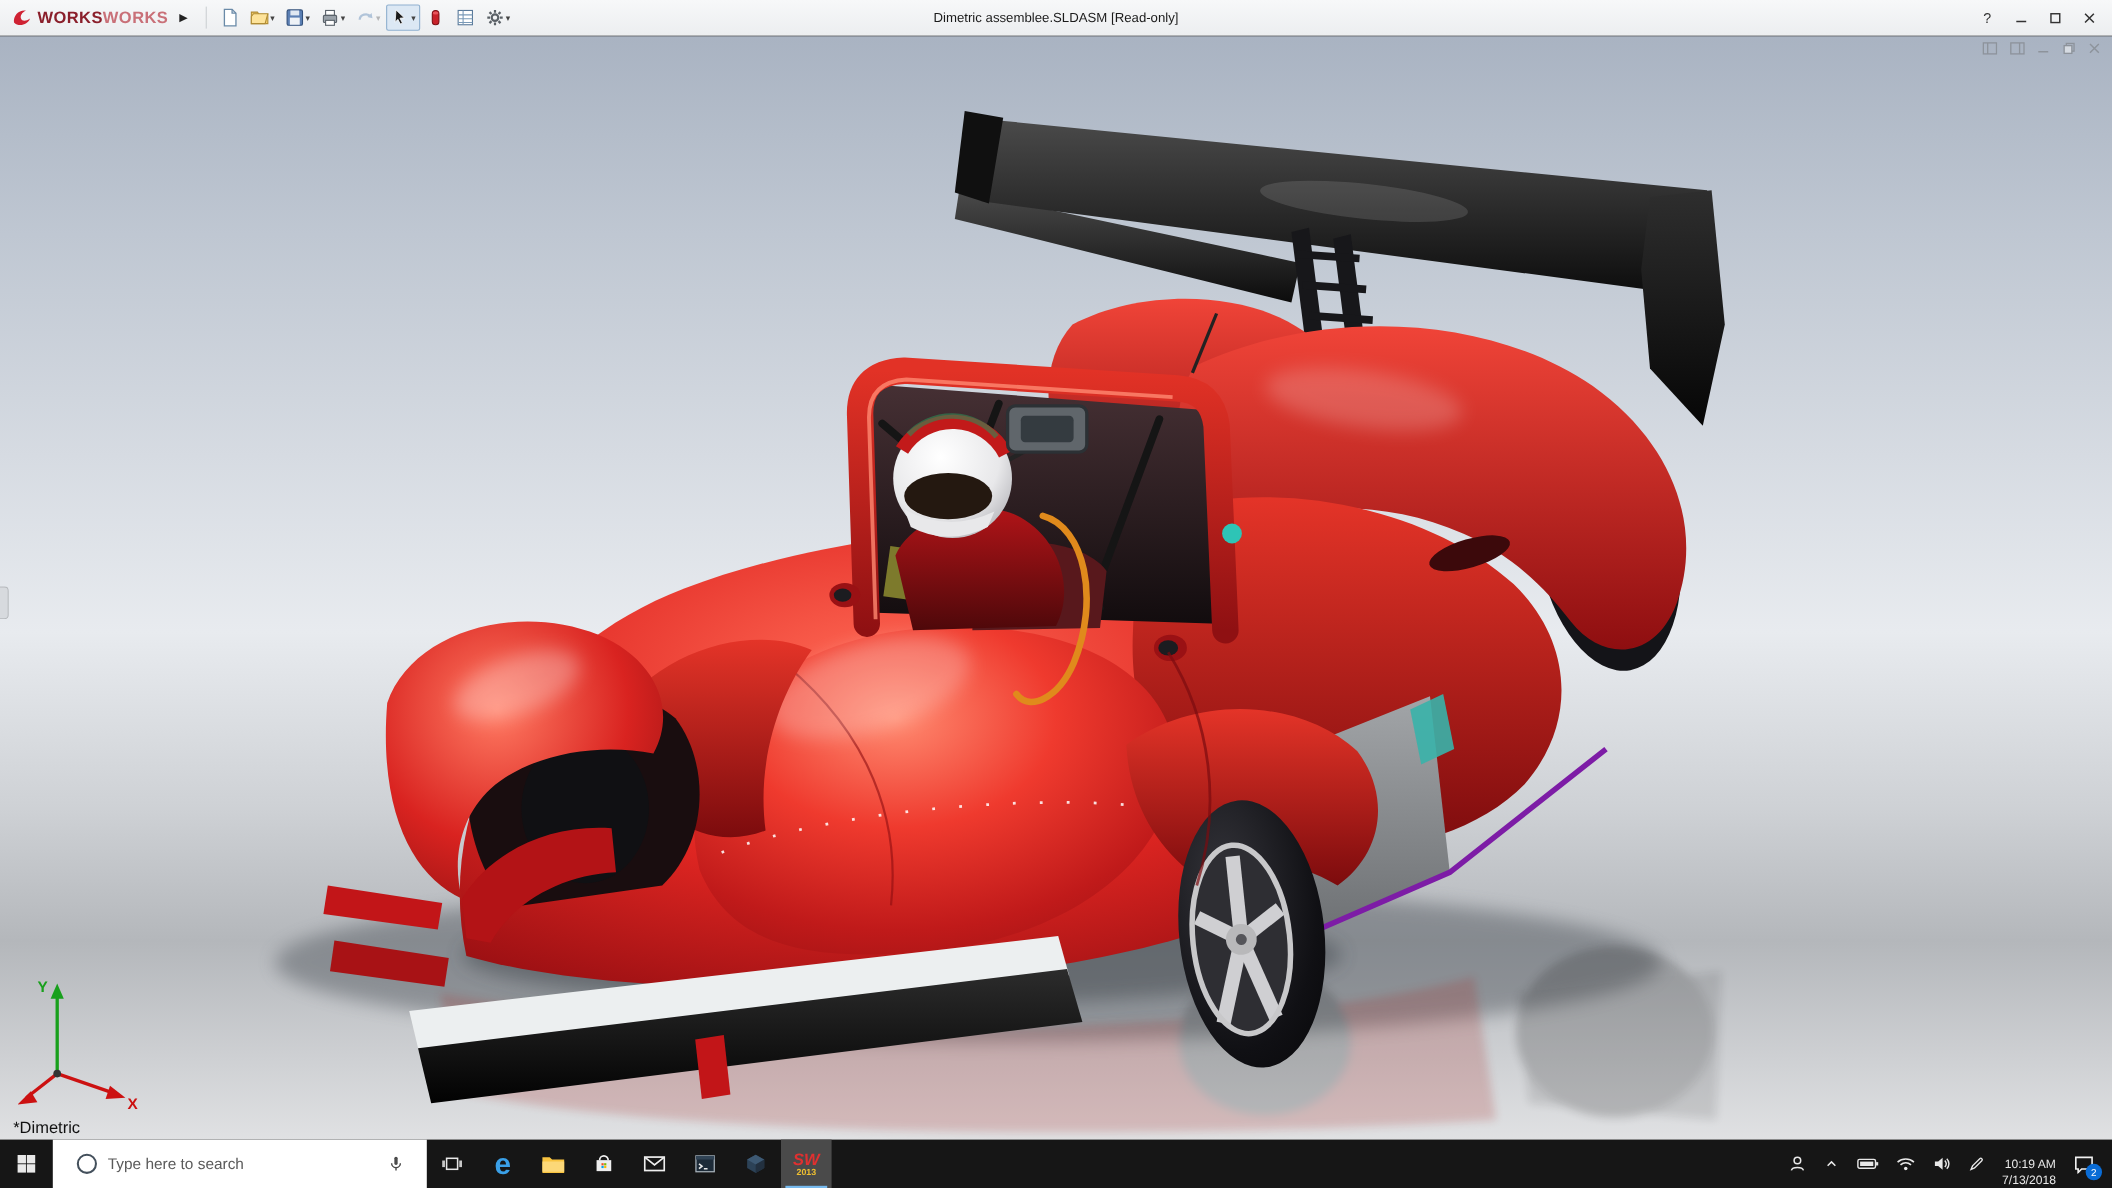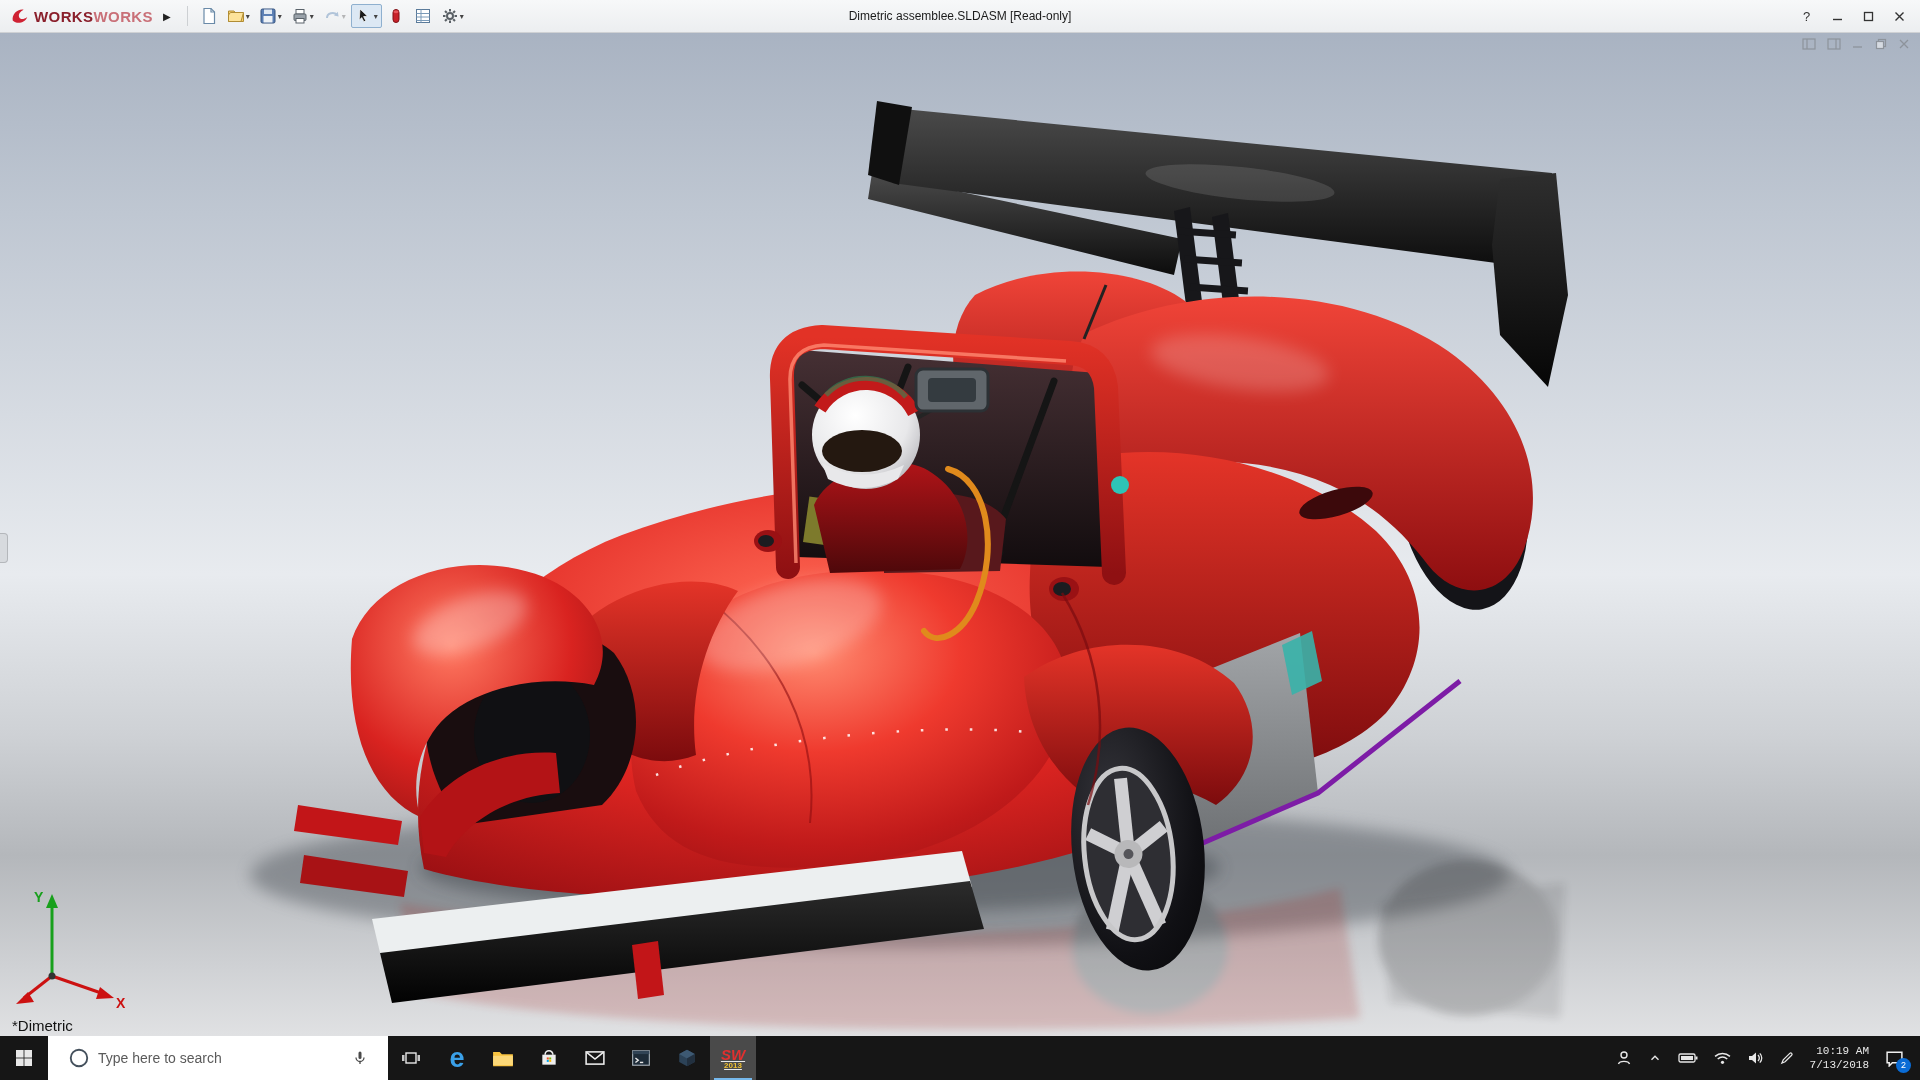--- a/index.html
+++ b/index.html
@@ -36,26 +36,26 @@
     background:#d7dade; border:1px solid #b4b7bb; border-left:none; border-radius:0 4px 4px 0; cursor:pointer; z-index:5; }
 
   
   .taskbar { height:44px; width:100%; background:#161616; display:flex; align-items:stretch; color:#e8e8e8; }
   .startbtn { width:48px; display:flex; align-items:center; justify-content:center; cursor:pointer; }
   .searchbox { width:340px; background:#ffffff; display:flex; align-items:center; padding:0 20px; gap:8px; }
   .searchbox input { border:none; outline:none; flex:1; font-size:14px; color:#333; background:transparent; font-family:inherit; }
   .searchbox input::placeholder { color:#5a5a5a; }
   .appicon { width:46px; display:flex; align-items:center; justify-content:center; cursor:pointer; position:relative; }
   .edge-glyph { font-size:27px; font-weight:bold; color:#3aa0e8; line-height:1; }
-  .sw-cell { background:#4a4a4a;text-decoration:underline; }
+  .sw-cell { background:#4a4a4a; }
   .sw-badge { display:flex; flex-direction:column; align-items:center; line-height:1; }
   .sw-label { color:#e03030; font-weight:bold; font-size:15px; font-style:italic; }
   .sw-year { color:#f0c030; font-size:8px; font-weight:bold; }
   .runline { position:absolute; bottom:0; left:4px; right:4px; height:2px; background:#76b9ed; }
-  .tray { margin-left:auto; display:flex; align-items:center;font-family:Liberation Mono, monospace; }
+  .tray { margin-left:auto; display:flex; align-items:flex-end; }
   .trayicon { padding:0 8px; height:100%; display:flex; align-items:center; cursor:pointer; position:relative; }
   .clock { text-align:right; font-size:11px; line-height:14px; padding:0 8px; cursor:pointer; }
   .badge { position:absolute; right:1px; bottom:7px; width:15px; height:15px; border-radius:50%;
     background:#0a6cd6; color:#fff; font-size:9px; display:flex; align-items:center; justify-content:center; }
   .showdesk { width:8px; border-left:1px solid #5a5a5a; }
 </style>
 </head>
 <body>
 
 <div class="titlebar">

